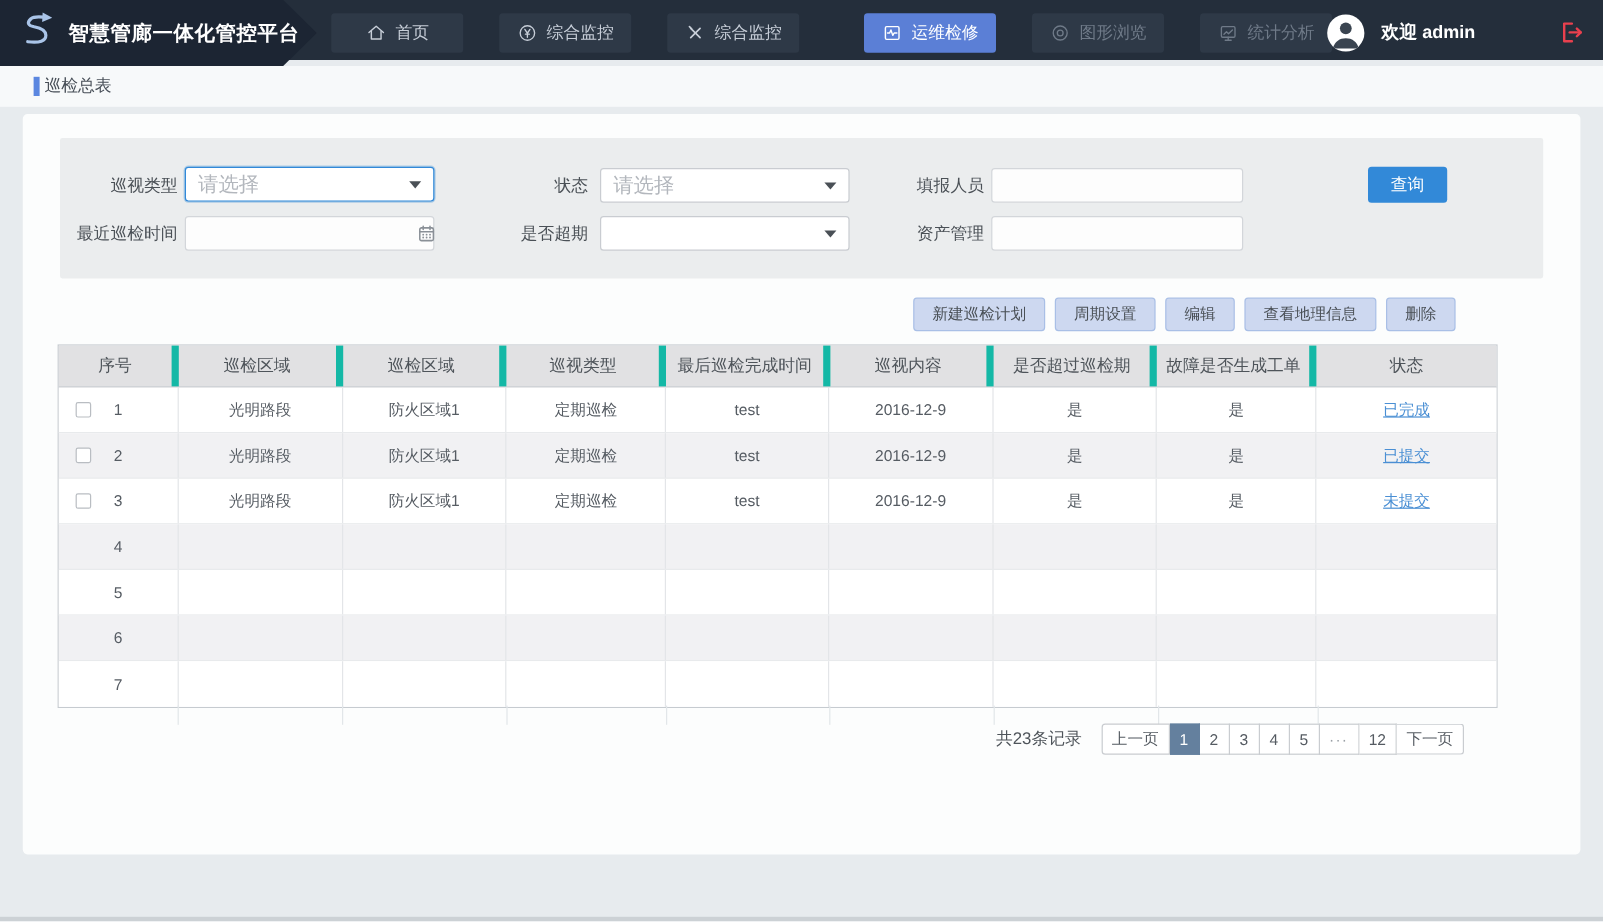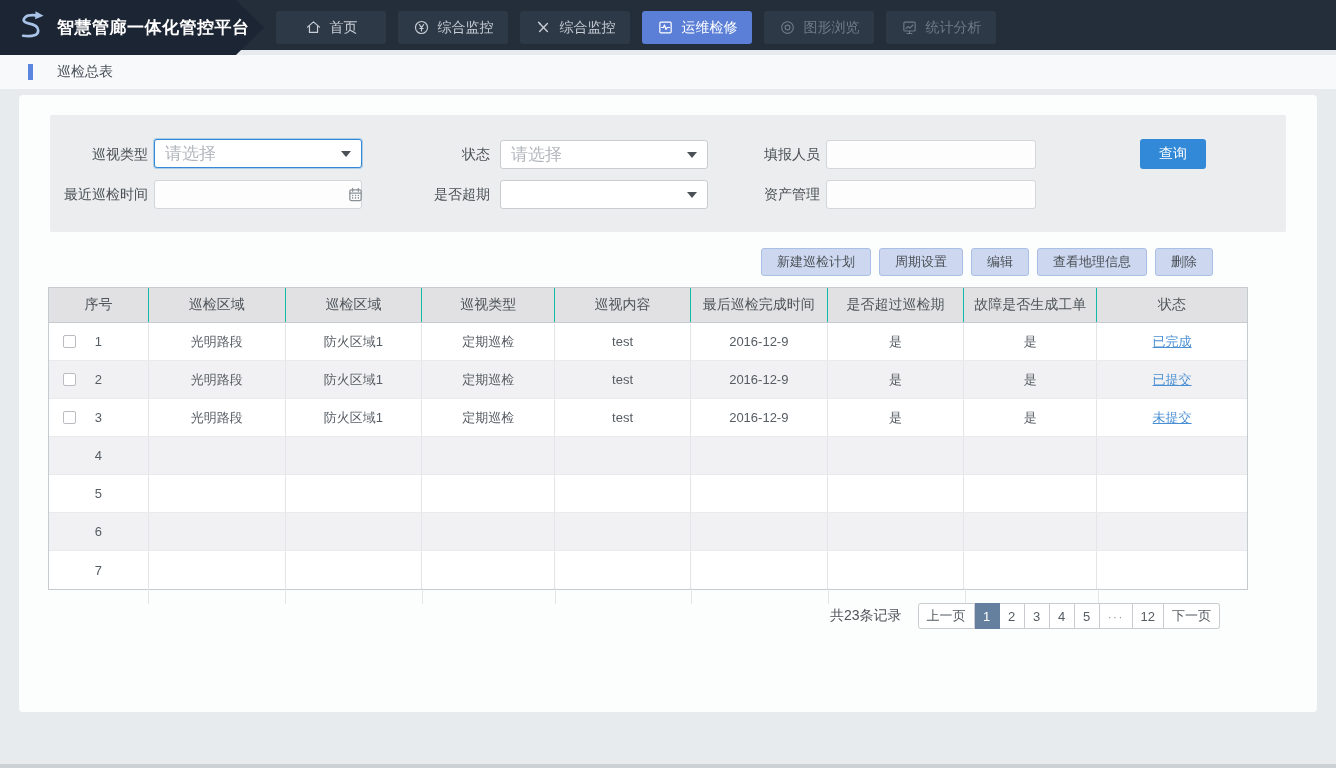--- a/index.html
+++ b/index.html
@@ -5,38 +5,38 @@
   * { margin:0; padding:0; box-sizing:border-box; }
   body { font-family:"Liberation Sans","DejaVu Sans",sans-serif; }
   .screen { position:relative; width:1336px; height:768px; background:var(--page-bg); overflow:hidden; }
 
   
   .navbar { position:absolute; top:0; left:0; right:0; height:50px; background:var(--navbar-bg); }
   .logo { position:absolute; left:0; top:0; width:268px; height:55px; background:var(--logo-bg);
           clip-path:polygon(0 0, 236px 0, 264px 50%, 236px 100%, 0 100%);
           display:flex; align-items:center; padding-left:16px; gap:9px; z-index:2; }
   .logo-title { color:#ffffff; font-size:17px; font-weight:bold; letter-spacing:.5px; white-space:nowrap; }
-  .nav { position:absolute; left:276px; top:11px; display:flex; gap:12px; }
+  .nav { position:absolute; left:276px; top:11px; display:flex; gap:30px; }
   .nav-item { width:110px; height:33px; background:var(--nav-item-bg); border-radius:3px;
               display:flex; align-items:center; justify-content:center; gap:8px;
               color:#c7ced8; font-size:14px; cursor:pointer; }
   .nav-item svg { flex:0 0 auto; }
-  .nav-item.active { background:var(--nav-active-bg); color:#ffffff; }
+  .nav-item.active { background:var(--nav-active-bg); color:#ffffff;margin-left:24px; }
   .nav-item.disabled { color:#6f7a88; }
   .user-area { position:absolute; right:0; top:0; height:55px; width:230px; }
   .avatar { position:absolute; left:0; top:12px; width:31px; height:31px; border-radius:50%;
             background:#ffffff; overflow:hidden; display:flex; align-items:flex-end; justify-content:center; cursor:pointer; }
   .welcome { position:absolute; left:45px; top:18px; color:#ffffff; font-size:15px; font-weight:600; white-space:nowrap; }
   .logout { position:absolute; right:16px; top:16px; cursor:pointer; }
 
   
   .crumb { position:absolute; top:55px; left:0; right:0; height:34px; background:var(--crumb-bg);
            display:flex; align-items:center; }
   .crumb-bar { width:5px; height:16px; background:var(--crumb-accent); margin-left:28px; }
-  .crumb-text { margin-left:24px; font-size:14px; color:#474e57; }
+  .crumb-text { margin-left:4px; font-size:14px; color:#474e57; }
 
   
   .card { position:absolute; left:19px; top:95px; width:1298px; height:617px;
           background:var(--card-bg); border-radius:4px; }
 
   
   .filters { position:absolute; left:31px; top:20px; width:1236px; height:117px;
              background:var(--filter-bg); border-radius:2px; }
   .f-label { position:absolute; height:29px; line-height:29px; text-align:right;
              font-size:14px; color:#4a5056; white-space:nowrap; }
@@ -62,21 +62,21 @@
   .actions { position:absolute; top:153px; right:104px; display:flex; gap:8px; }
   .action-btn { height:28px; padding:0 15px; background:var(--action-btn-bg);
                 border:1px solid var(--action-btn-border); border-radius:3px;
                 color:#4a5056; font-size:13px; cursor:pointer; font-family:inherit; white-space:nowrap; }
 
   
   .tbl { position:absolute; left:29px; top:192px; width:1200px;
          border:1px solid #c6cbd0; background:#ffffff; }
   .thead { display:flex; height:35px; background:var(--table-header-bg); border-bottom:1px solid #c6cbd0; }
   .th { display:flex; align-items:center; justify-content:center; font-size:14px; color:#4e545a;
-        border-right:1px solid #14b8a6; }
+        border-right:6px solid #14b8a6; }
   .th:last-child { border-right:none; }
   .tr { display:flex; height:38px; border-bottom:1px solid #e8eaec; background:#ffffff; }
   .tr:last-child { border-bottom:none; }
   .tr.stripe { background:var(--stripe-bg); }
   .td { position:relative; display:flex; align-items:center; justify-content:center;
         font-size:13px; color:#565c63; border-right:1px solid #e3e5e8; }
   .td:last-child { border-right:none; }
   .cb { position:absolute; left:14px; top:12px; width:13px; height:13px; background:#ffffff;
         border:1px solid #b9bdc2; border-radius:2px; cursor:pointer; }
   .status-link { color:var(--link-blue); text-decoration:underline; font-size:13px; cursor:pointer; }
@@ -166,20 +166,36 @@
           <span style="display:flex">
             <svg width="17" height="17" viewBox="0 0 24 24" fill="none" stroke="currentColor" stroke-width="1.6" stroke-linecap="round" stroke-linejoin="round">
               <rect x="4" y="4.5" width="16" height="12.5" rx="1.5"></rect>
               <path d="M7 13.5l3-3 2.4 2.4 4.6-4.4"></path>
               <path d="M12 17v2.5M8.5 20.5h7"></path>
             </svg>
           </span>
           <span>统计分析</span>
         </div>
       </nav>
+    <div class="user-area">
+      <span class="avatar">
+        <svg width="31" height="31" viewBox="0 0 24 24">
+          <circle cx="12" cy="9" r="3.8" fill="#3a4450"></circle>
+          <path d="M3.5 22c1.6-4.6 4.5-6.6 8.5-6.6s6.9 2 8.5 6.6z" fill="#3a4450"></path>
+        </svg>
+      </span>
+      <span class="welcome">欢迎 admin</span>
+      <span class="logout">
+        <svg width="22" height="22" viewBox="0 0 24 24" fill="none" stroke="#e8404e" stroke-width="2.2" stroke-linecap="round" stroke-linejoin="round">
+          <path d="M13 4H6v16h7"></path>
+          <path d="M11 12h10"></path>
+          <path d="M17.5 8.5L21 12l-3.5 3.5"></path>
+        </svg>
+      </span>
+    </div>
   </header>
 
   <div class="crumb">
     <span class="crumb-bar"></span>
     <span class="crumb-text">巡检总表</span>
   </div>
 
   <div class="card">
 
     <div class="filters">
@@ -229,22 +245,22 @@
         <button class="action-btn">查看地理信息</button>
         <button class="action-btn">删除</button>
       </div>
 
     <div class="tbl">
       <div class="thead" id="thead">
           <div class="th" style="width: 100px;">序号</div>
           <div class="th" style="width: 137px;">巡检区域</div>
           <div class="th" style="width: 137px;">巡检区域</div>
           <div class="th" style="width: 133px;">巡视类型</div>
+          <div class="th" style="width: 137px;">最后巡检完成时间</div>
           <div class="th" style="width: 136px;">巡视内容</div>
-          <div class="th" style="width: 137px;">最后巡检完成时间</div>
           <div class="th" style="width: 137px; text-align: right;">是否超过巡检期</div>
           <div class="th" style="width: 133px;">故障是否生成工单</div>
           <div class="th" style="width: 150px;">状态</div>
         </div>
       <div id="tbody">
           <div class="tr">
             <div class="td" style="width: 100px;">
               <span class="cb"></span>
               <span>1</span>
             </div>

